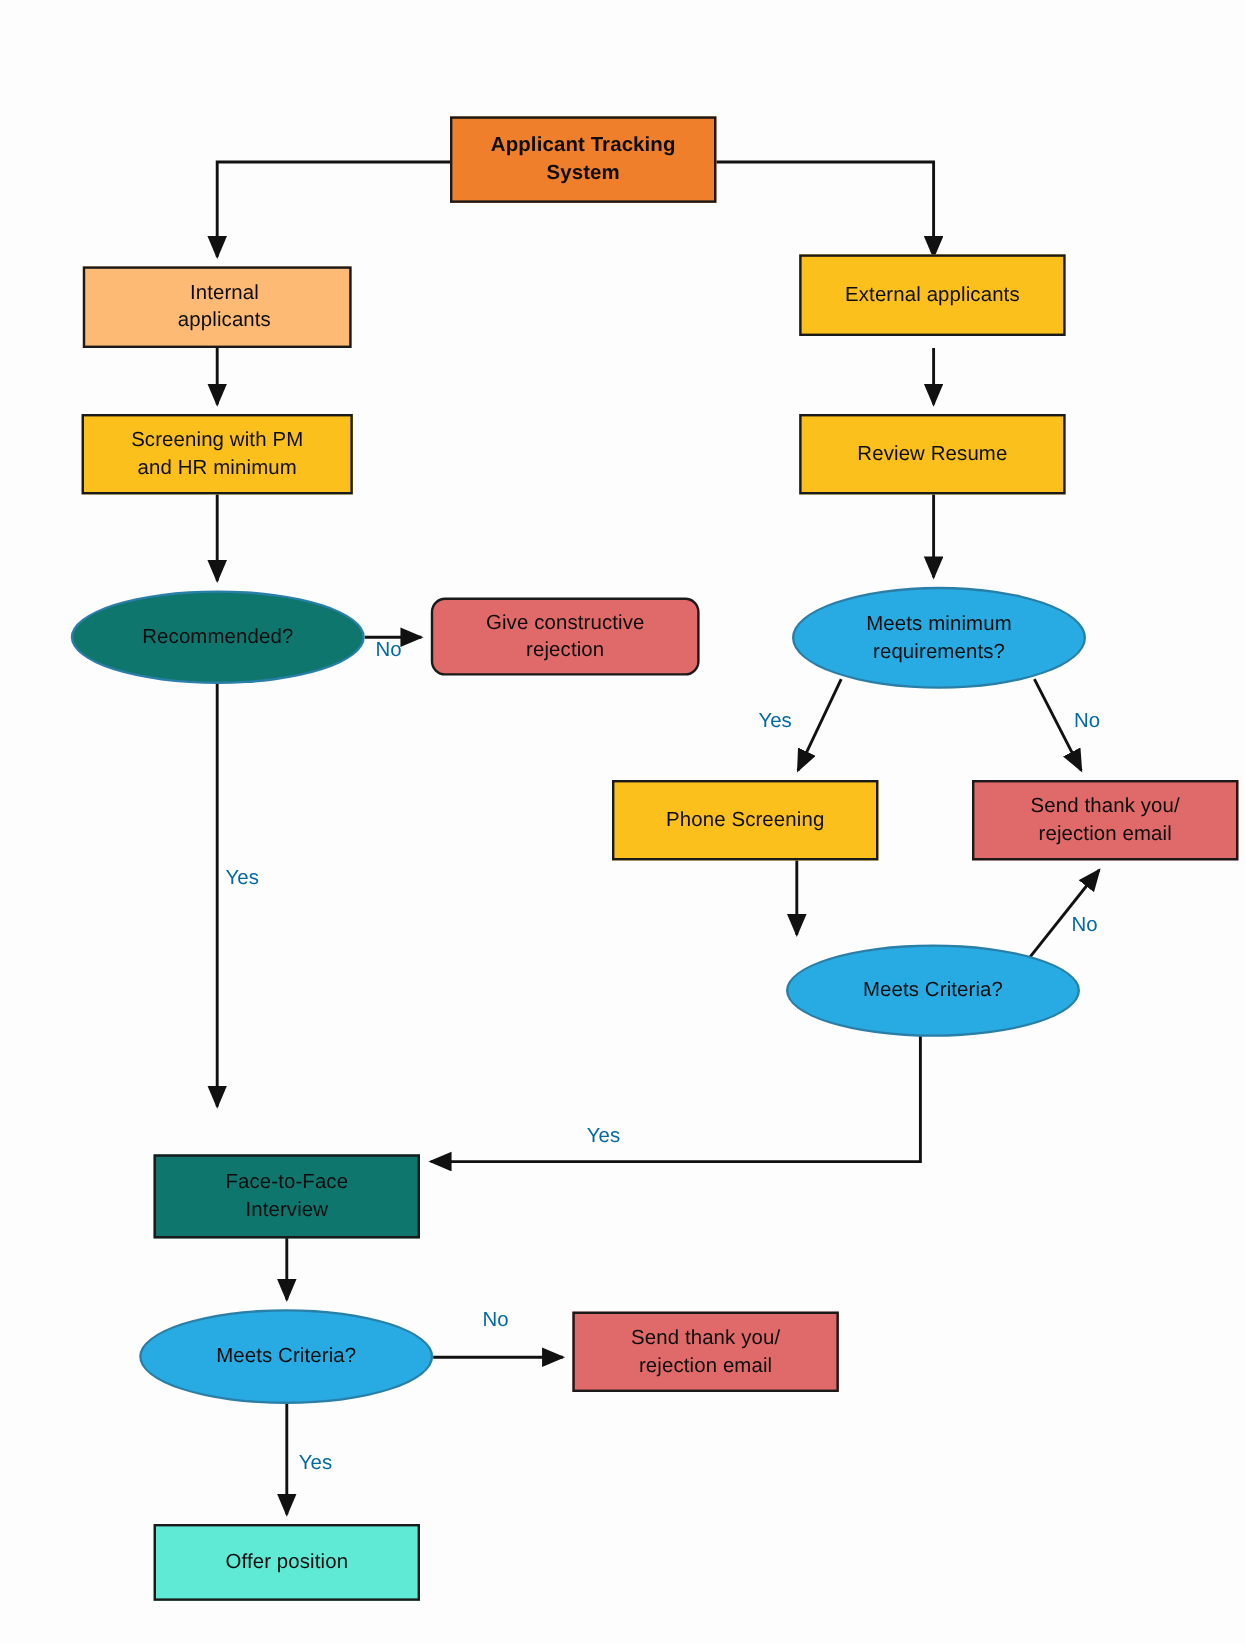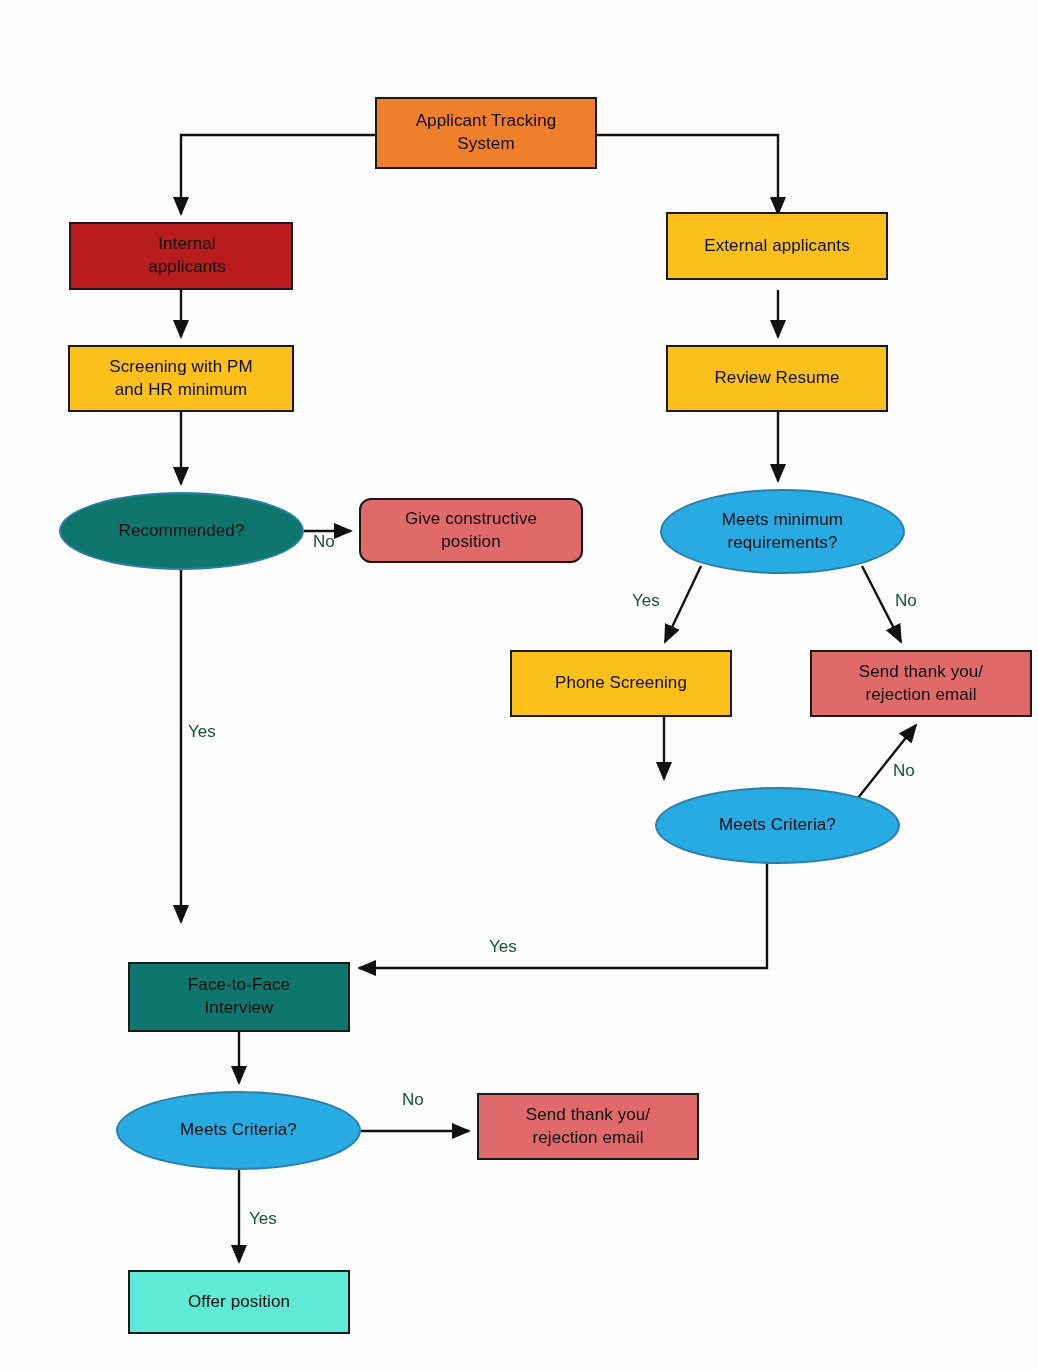--- a/index.html
+++ b/index.html
@@ -39,21 +39,21 @@
     border: 2px solid #1a1a1a;
   }
   .node.ellipse {
     border: 2px solid #2a7fa8;
     border-radius: 50%;
   }
   .edge-label {
     position: absolute;
     font-family: "Liberation Sans", sans-serif;
     font-size: 17px;
-    color: #14532d;
+    color: #0369a1;
     white-space: nowrap;
   }
 </style>
 </head>
 <body>
 
 <div id="canvas">
 
   <svg class="edges" viewBox="0 0 1038 1370">
     <defs>
@@ -88,28 +88,28 @@
 
     <path d="M767,862 L767,968 L359,968" fill="none" stroke="#111111" stroke-width="2.4" marker-end="url(#arrow)"></path>
 
     <path d="M239,1000 L239,1083" fill="none" stroke="#111111" stroke-width="2.4" marker-end="url(#arrow)"></path>
 
     <path d="M361,1131 L469,1131" fill="none" stroke="#111111" stroke-width="2.4" marker-end="url(#arrow)"></path>
 
     <path d="M239,1170 L239,1262" fill="none" stroke="#111111" stroke-width="2.4" marker-end="url(#arrow)"></path>
   </svg>
 
-  <div class="node box" style="left:375px; top:97px; width:222px; height:72px; background:#F07F2B;">
+  <div class="node box" style="left:375px; top:97px; width:222px; height:72px; background:#F07F2B;font-weight:bold;">
     <div>
       <span>Applicant Tracking</span><br>
       <span>System</span>
     </div>
   </div>
 
-  <div class="node box" style="left:69px; top:222px; width:224px; height:68px; background:#b91c1c;padding-left:12px;">
+  <div class="node box" style="left:69px; top:222px; width:224px; height:68px; background:#fdba74;padding-left:12px;">
     <div>
       <span>Internal</span><br>
       <span>applicants</span>
     </div>
   </div>
 
   <div class="node box" style="left:666px; top:212px; width:222px; height:68px; background:#FBC01C;">
     <div>External applicants</div>
   </div>
 
@@ -124,21 +124,21 @@
     <div>Review Resume</div>
   </div>
 
   <div class="node ellipse" style="left:59px; top:492px; width:245px; height:78px; background:#0f766e;">
     <div>Recommended?</div>
   </div>
 
   <div class="node box" style="left:359px; top:498px; width:224px; height:65px; background:#E06A6A;border-radius:12px;">
     <div>
       <span>Give constructive</span><br>
-      <span>position</span>
+      <span>rejection</span>
     </div>
   </div>
 
   <div class="node box" style="left:510px; top:650px; width:222px; height:67px; background:#FBC01C;">
     <div>Phone Screening</div>
   </div>
 
   <div class="node ellipse" style="left:660px; top:489px; width:245px; height:85px; background:#28ABE3;">
     <div>
       <span>Meets minimum</span><br>

